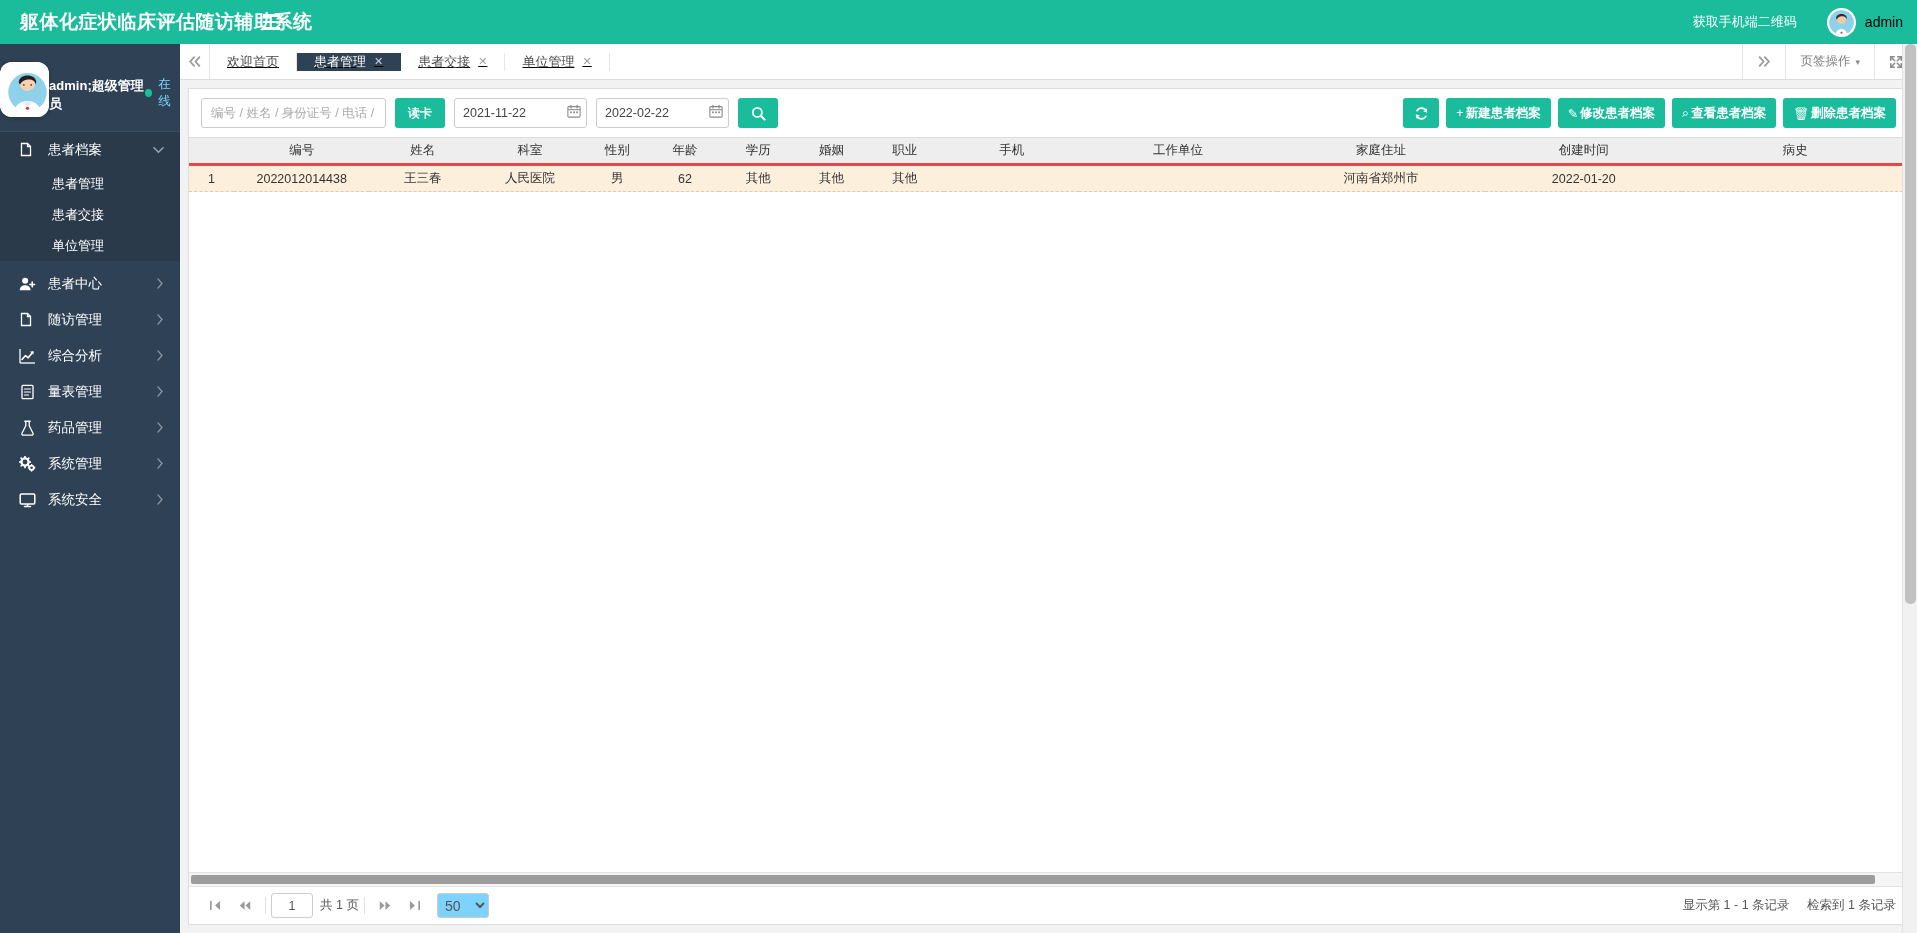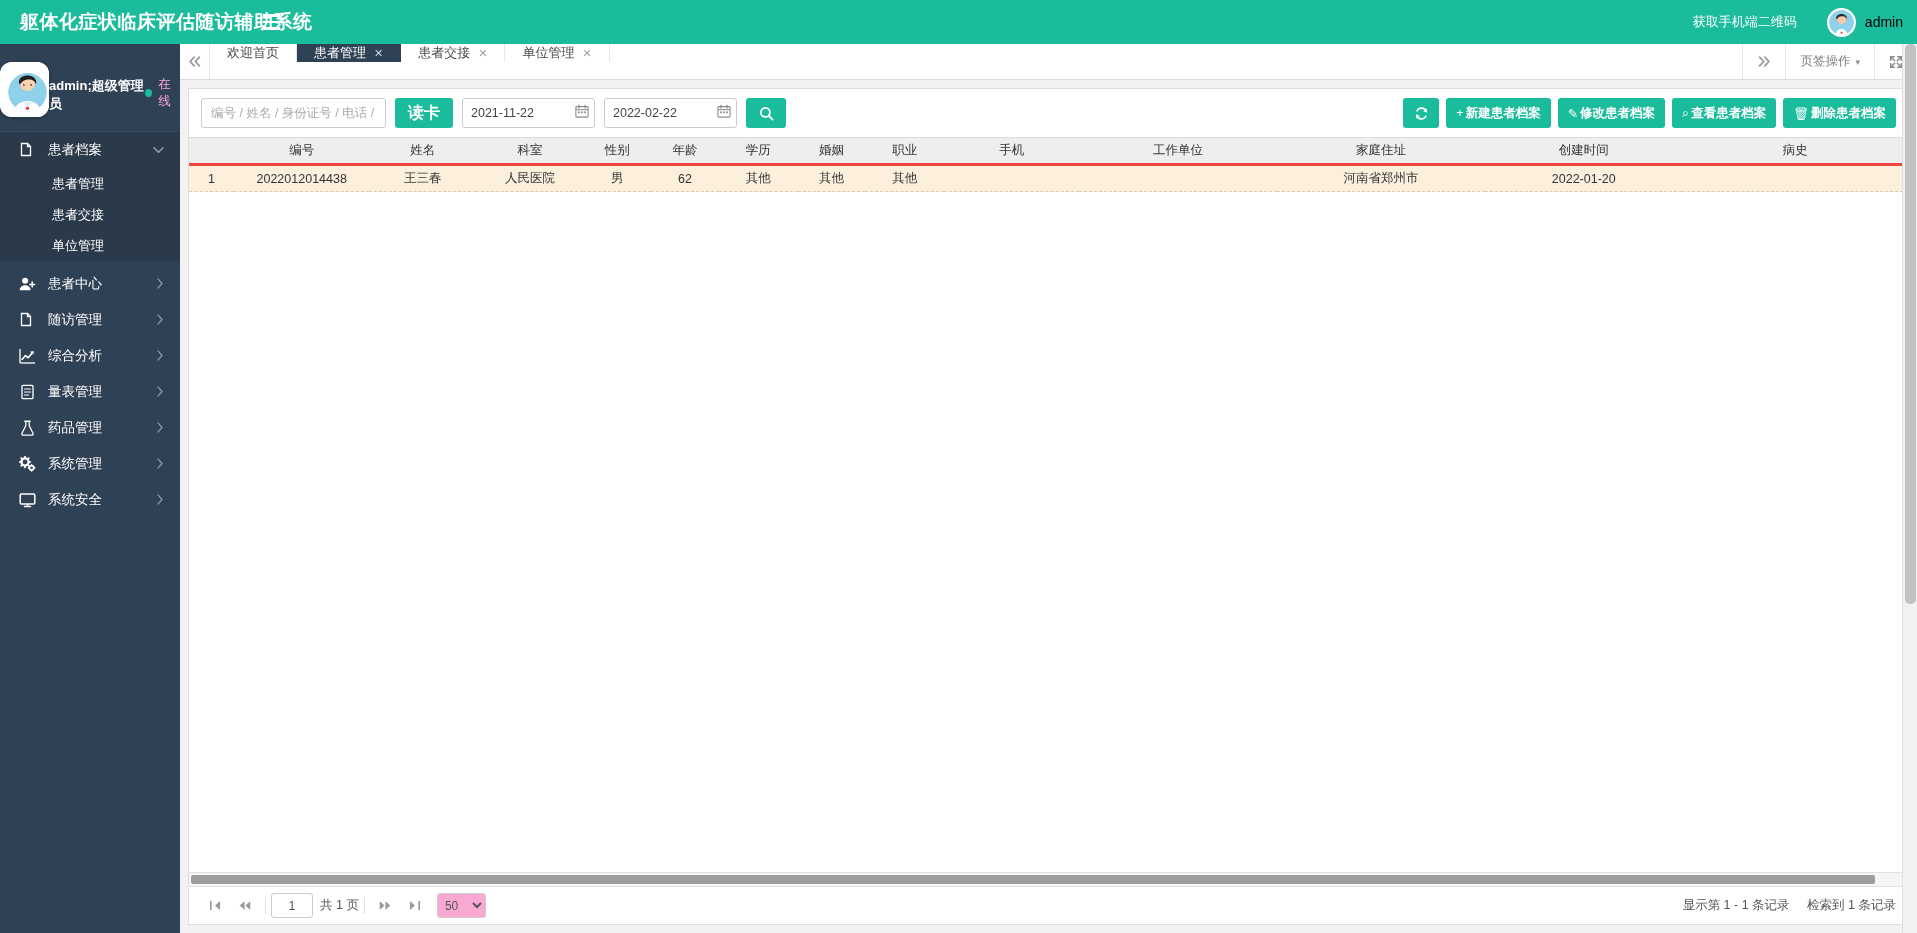--- a/index.html
+++ b/index.html
@@ -59,21 +59,21 @@
   }
   .profile-avatar {
     width: 55px; height: 55px; border-radius: 12px; background: #ffffff;
     position: relative; overflow: hidden;
     box-shadow: 0 1px 4px rgba(0,0,0,.25);
   }
   .profile-name {
     margin-top: 11px; color: #ffffff; font-size: 13px; font-weight: bold;
   }
   .profile-status {
-    margin-top: 6px; color: #f9a8d4; font-size: 12.5px; display: flex; align-items: center;
+    margin-top: 6px; color: #7dd3fc; font-size: 12.5px; display: flex; align-items: center;
   }
   .dot-online {
     width: 8px; height: 8px; border-radius: 50%; background: #1abc9c; margin-right: 6px;
     display: inline-block;
   }
 
   .menu { list-style: none; }
   .menu-item {
     height: 36px; display: flex; align-items: center;
     color: #ffffff; font-size: 13.5px; cursor: pointer;
@@ -100,21 +100,21 @@
   .tabbar {
     position: absolute; top: 44px; left: 180px; width: 1737px; height: 36px;
     background: #ffffff; border-bottom: 1px solid #dcdcdc;
     display: flex; align-items: stretch;
   }
   .tab-nav-btn {
     width: 30px; display: flex; align-items: center; justify-content: center;
     border-right: 1px solid #e7e7e7; color: #8a8a8a; font-size: 12px; cursor: pointer;
     background: #fff;
   }
-  .tabs { display: flex; align-items: flex-start; flex: 1 1 auto; overflow: hidden; }
+  .tabs { display: flex; align-items: center; flex: 1 1 auto; overflow: hidden; text-decoration: underline; }
   .tab {
     display: flex; align-items: center; padding: 0 17px; font-size: 13px;
     color: #4a4a4a; border-right: 1px solid #e7e7e7; cursor: pointer; white-space: nowrap;
     background: #ffffff;
   }
   .tab.active { background: #2f4154; color: #ffffff; border-right-color: #2f4154; }
   .tab .tab-close {
     margin-left: 8px; font-size: 11px; color: #9e9e9e; font-weight: bold;
   }
   .tab.active .tab-close { color: #cfd6dd; }
@@ -142,21 +142,21 @@
     flex: 0 0 48px;
   }
   .search-input {
     width: 185px; height: 30px; border: 1px solid #ccc; border-radius: 3px;
     padding: 0 9px; font-size: 12.5px; color: #555; outline: none;
     font-family: "Liberation Sans", sans-serif;
   }
   .search-input::placeholder { color: #a9a9a9; }
   .btn-teal {
     background: #1abc9c; color: #ffffff; border: none; border-radius: 3px;
-    height: 30px; padding: 0 13px; font-size: 16px; cursor: pointer;
+    height: 30px; padding: 0 13px; font-size: 12px; cursor: pointer;
     font-family: "Liberation Sans", sans-serif; white-space: nowrap;
     display: inline-flex; align-items: center; justify-content: center;
   }
   .readcard-btn { margin-left: 9px; font-weight: bold; }
   .date-wrap { position: relative; margin-left: 9px; }
   .date-input {
     width: 133px; height: 30px; border: 1px solid #ccc; border-radius: 3px;
     padding: 0 26px 0 8px; font-size: 12.5px; color: #444; outline: none;
     font-family: "Liberation Sans", sans-serif; background: #fff;
   }
@@ -204,23 +204,23 @@
     display: inline-flex; align-items: center;
   }
   .pg-sep { width: 1px; height: 17px; background: #e0e0e0; margin: 0 5px; }
   .pg-input {
     width: 42px; height: 25px; border: 1px solid #ccc; border-radius: 3px;
     text-align: center; font-size: 12.5px; color: #555; outline: none;
     font-family: "Liberation Sans", sans-serif;
   }
   .pg-total { font-size: 12.5px; color: #555; margin-left: 7px; }
   .pg-select {
-    height: 25px; border: 1px solid #ccc; border-radius: 3px; font-size: 12px;
+    height: 25px; border: 1px solid #ccc; border-radius: 3px; font-size: 14px;
     color: #555; padding: 0 3px; margin-left: 8px; outline: none;
-    font-family: "Liberation Sans", sans-serif; background: #f9a8d4;
+    font-family: "Liberation Sans", sans-serif; background: #7dd3fc;
   }
   .pg-right { margin-left: auto; font-size: 12.5px; color: #555; white-space: nowrap;
     overflow: hidden; max-width: 278px; }
   .pg-right span { margin-left: 14px; }
 
   
   .page-scrollbar {
     position: absolute; right: 0; top: 44px; width: 15px; height: 889px;
     background: #f1f1f1; border-left: 1px solid #e0e0e0; z-index: 20;
   }

